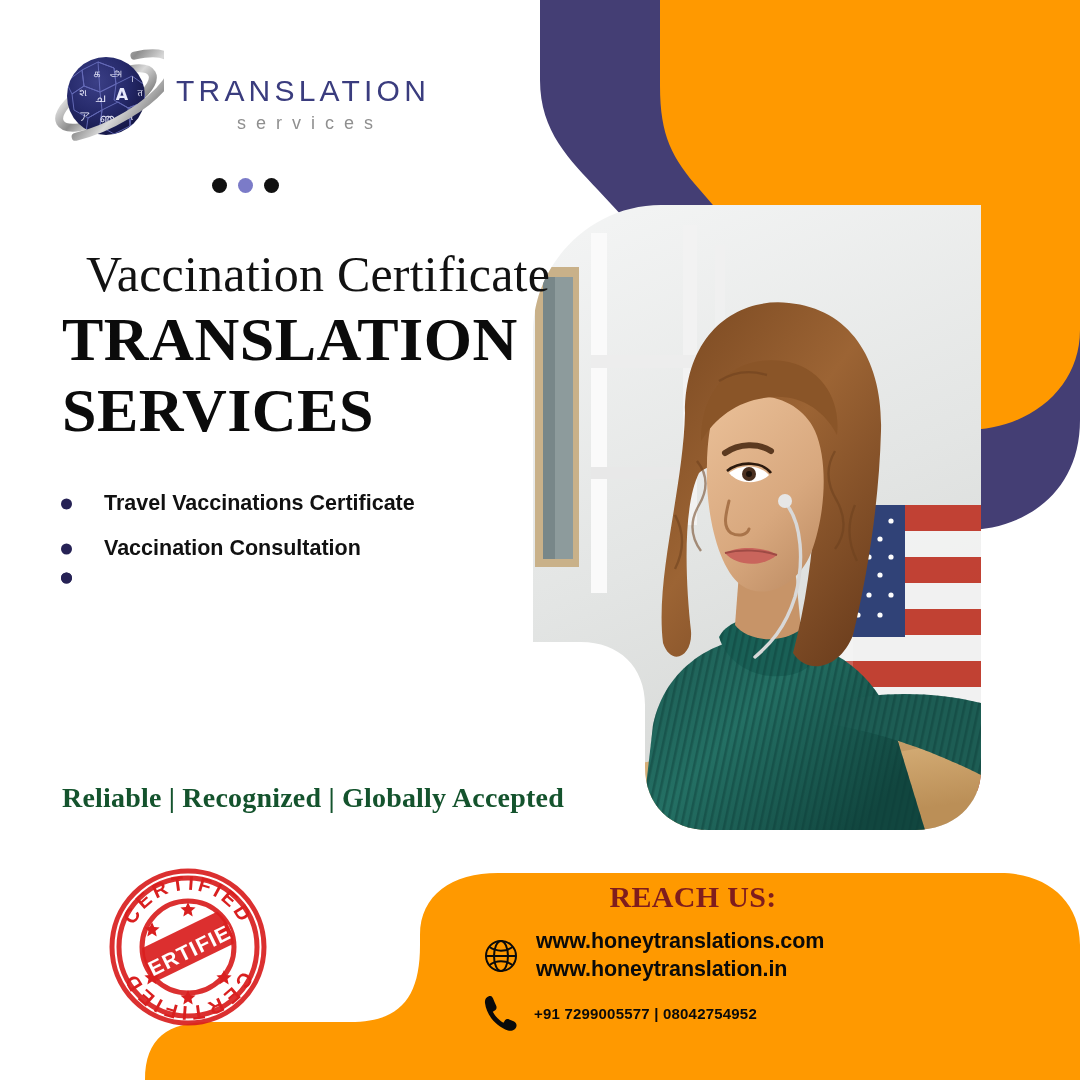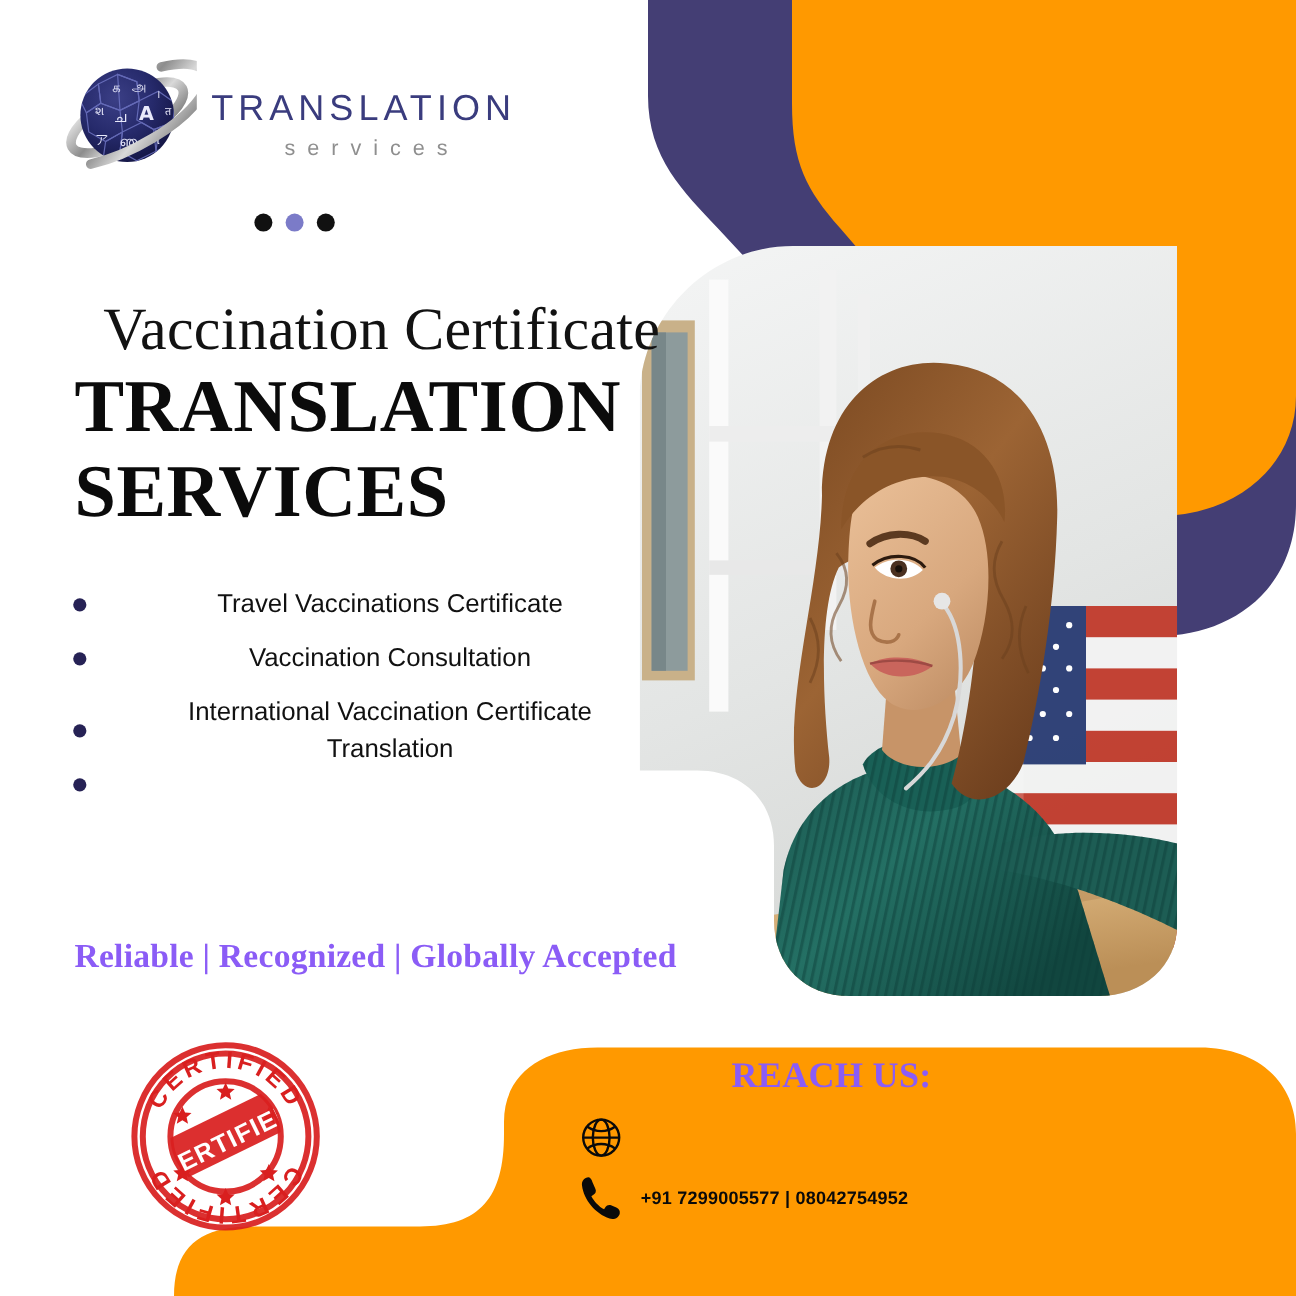--- a/index.html
+++ b/index.html
@@ -154,24 +154,23 @@
     z-index: 5;
     width: 490px;
     list-style: none;
   }
   #service-list li {
     position: relative;
     padding-left: 48px;
     margin-bottom: 13px;
     font-family: "Liberation Sans", sans-serif;
     font-size: 21.5px;
-    font-weight: 400;
+    font-weight: 700;
     color: #111111;
     line-height: 1.48;
-    text-align: center;
   }
   #service-list li .bullet-dot {
     position: absolute;
     left: 5px;
     top: 50%;
     transform: translateY(-50%);
     width: 11px;
     height: 11px;
     border-radius: 50%;
     background: #262255;
@@ -179,21 +178,21 @@
 
   
   #tagline {
     position: absolute;
     left: 62px;
     top: 782px;
     z-index: 5;
     font-family: "Liberation Serif", serif;
     font-size: 28px;
     font-weight: 700;
-    color: #8b5cf6;
+    color: #14532d;
     letter-spacing: 0.2px;
     white-space: nowrap;
   }
 
   
   #certified-stamp {
     position: absolute;
     left: 106px;
     top: 866px;
     width: 164px;
@@ -206,21 +205,21 @@
     position: absolute;
     left: 478px;
     top: 880px;
     z-index: 6;
     width: 560px;
   }
   #reach-us-heading {
     font-family: "Liberation Serif", serif;
     font-size: 30px;
     font-weight: 700;
-    color: #8b5cf6;
+    color: #7f1d1d;
     letter-spacing: 0.3px;
     text-align: center;
     width: 430px;
     margin: 0 0 14px 0;
   }
   .contact-row {
     display: flex;
     align-items: center;
     margin-bottom: 11px;
   }
@@ -357,21 +356,20 @@
     <li>
       <span class="bullet-dot"></span>
       <span>Travel Vaccinations Certificate</span>
     </li>
     <li>
       <span class="bullet-dot"></span>
       <span>Vaccination Consultation</span>
     </li>
     <li>
       <span class="bullet-dot"></span>
-      <span>International Vaccination Certificate Translation</span>
     </li>
     <li>
       <span class="bullet-dot"></span>
     </li>
   </ul>
 
   <div id="tagline">Reliable  |  Recognized  |  Globally Accepted</div>
 
   <div id="photo-wrap">
     <svg id="photo-clip" viewBox="0 0 448 625" xmlns="http://www.w3.org/2000/svg">
@@ -601,20 +599,24 @@
         <svg width="38" height="38" viewBox="0 0 38 38" xmlns="http://www.w3.org/2000/svg">
           <g fill="none" stroke="#0a0a0a" stroke-width="2">
             <circle cx="19" cy="19" r="15"></circle>
             <ellipse cx="19" cy="19" rx="7" ry="15"></ellipse>
             <line x1="4" y1="19" x2="34" y2="19"></line>
             <path d="M7.5,10 a20,20 0 0 0 23,0"></path>
             <path d="M7.5,28 a20,20 0 0 1 23,0"></path>
           </g>
         </svg>
       </span>
+      <span class="contact-text">
+        <span class="line">www.honeytranslations.com</span>
+        <span class="line">www.honeytranslation.in</span>
+      </span>
     </div>
 
 
     <div class="contact-row" id="phone-row">
       <span class="contact-icon">
         <svg width="34" height="38" viewBox="0 0 34 38" xmlns="http://www.w3.org/2000/svg">
           <path fill="#0a0a0a" d="M6.5,1 C3,1 0.5,4 1,8 C2.5,20 12,31.5 24,35.5
                    C28,36.8 32,34.5 32.5,31 C32.8,28.8 31.6,27.2 29.6,26.3
                    L25.2,24.4 C23.4,23.6 21.6,24.3 20.6,25.9 L19.4,27.8
                    C15.2,25.4 11,21 8.8,16.8 L10.8,15.5

